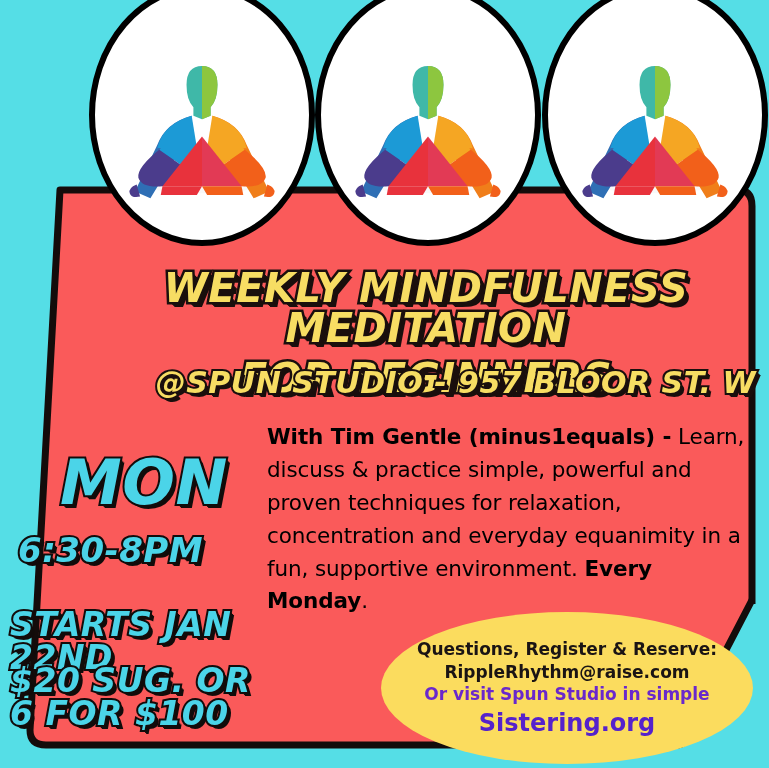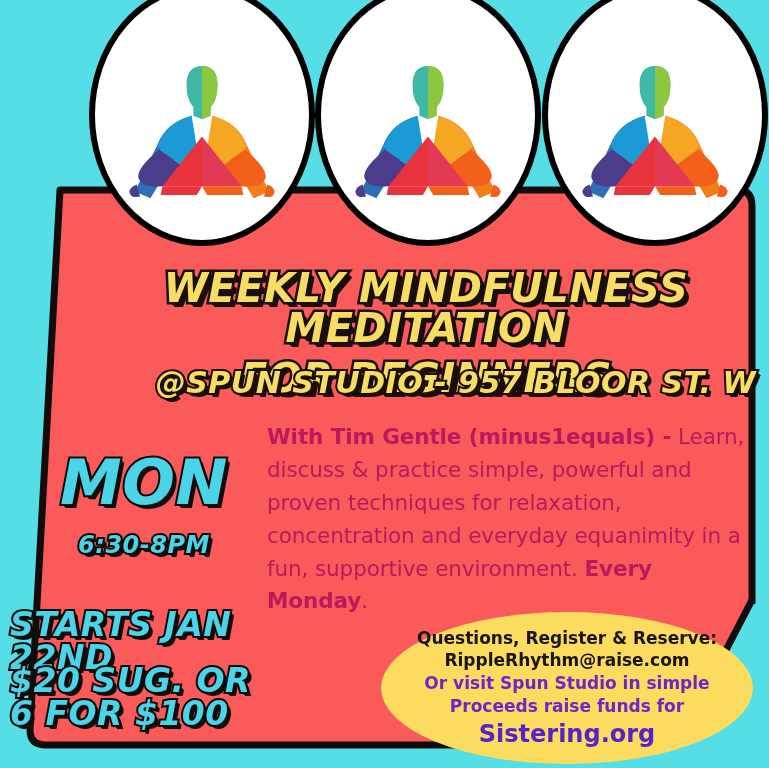--- a/index.html
+++ b/index.html
@@ -124,22 +124,22 @@
     top: 452px;
     width: 252px;
     text-align: center;
     font-size: 62px;
   }
   .time {
     position: absolute;
     left: 18px;
     top: 533px;
     width: 252px;
-    text-align: center;
-    font-size: 24px;
+    text-align: left;
+    font-size: 34px;
   }
   .starts {
     position: absolute;
     left: 10px;
     top: 608px;
     width: 300px;
     font-size: 33px;
   }
   .price {
     position: absolute;
@@ -149,21 +149,21 @@
     font-size: 33px;
     line-height: 1.08;
   }
 
   
   .body-copy {
     position: absolute;
     left: 267px;
     top: 421px;
     width: 484px;
-    color: #be185d;
+    color: #000000;
     font-family: "DejaVu Sans", sans-serif;
     font-size: 21.5px;
     line-height: 1.53;
     letter-spacing: -0.1px;
   }
   .body-copy b {
     font-weight: bold;
   }
 
   
@@ -310,18 +310,17 @@
       <div class="display cyan-text">$20 SUG. OR</div>
       <div class="display cyan-text">6 FOR $100</div>
     </div>
 
     <div class="body-copy"><b>With Tim Gentle (minus1equals) -</b><span> Learn, discuss &amp; practice simple, powerful and proven techniques for relaxation, concentration and everyday equanimity in a fun, supportive environment. </span><b>Every Monday</b><span>.</span></div>
 
     <div class="oval">
       <div class="oval-line dark">Questions, Register &amp; Reserve:</div>
       <div class="oval-line dark">RippleRhythm@raise.com</div>
       <div class="oval-line purple">Or visit Spun Studio in simple</div>
-      <div class="oval-line purple">Proceeds raise funds for</div>
       <div class="oval-line big">Sistering.org</div>
     </div>
 
   </div>
 </div>
 
 </body></html>

